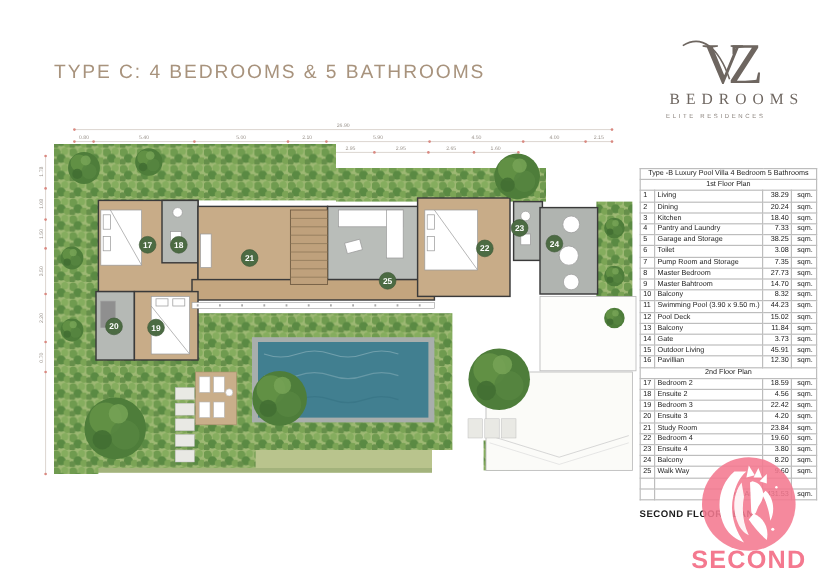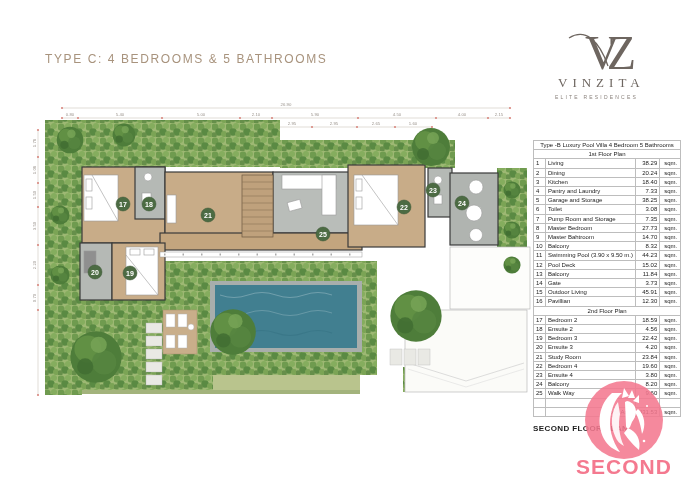--- a/index.html
+++ b/index.html
@@ -1,21 +1,21 @@
 <!DOCTYPE html>
 <html><head>
 <meta charset="utf-8">
 <style>
   html,body{margin:0;padding:0;background:#fff;}
   body{width:683px;height:483px;position:relative;overflow:hidden;
        font-family:"Liberation Sans",sans-serif;}
   .page{position:absolute;inset:0;background:#fff;}
 
   .title{position:absolute;left:45px;top:52px;margin:0;font-weight:400;
-         font-size:12px;letter-spacing:1.6px;color:#a8937d;}
+         font-size:16px;letter-spacing:1.6px;color:#a8937d;}
 
   .brand{position:absolute;right:14px;top:22px;width:116px;text-align:left;color:#6e6660;}
   .brand .mono{display:block;margin:0 auto;}
   .brand-name{font-family:"Liberation Serif",serif;font-size:13px;letter-spacing:5px;
               color:#6e6660;margin-top:1px;padding-left:5px;}
   .brand-tagline{font-size:5px;letter-spacing:2.2px;color:#8a827c;margin-top:3px;padding-left:2px;}
 
   .plan{position:absolute;left:30px;top:95px;width:505px;height:345px;}
 
   .area-table{position:absolute;left:533px;top:140px;width:148px;border-collapse:collapse;
@@ -42,21 +42,21 @@
 
 <div class="page">
 
   <h1 class="title">TYPE C: 4 BEDROOMS &amp; 5 BATHROOMS</h1>
 
   <div class="brand">
     <svg class="mono" width="96" height="52" viewBox="0 0 96 52">
       <path d="M6 16 C22 6 36 18 45 44" stroke="#6e6660" stroke-width="1.3" fill="none"></path>
       <text x="22" y="47" font-family="Liberation Serif,serif" font-size="48" letter-spacing="-13" fill="#6e6660">VZ</text>
     </svg>
-    <div class="brand-name">VINZITA</div>
+    <div class="brand-name">BEDROOMS</div>
     <div class="brand-tagline">ELITE RESIDENCES</div>
   </div>
 
   <svg class="plan" viewBox="0 0 505 345">
     <defs>
       <pattern id="bush" width="14" height="14" patternUnits="userSpaceOnUse">
         <rect width="14" height="14" fill="#9db873"></rect>
         <circle cx="3" cy="4" r="3.6" fill="#6f9b4f"></circle>
         <circle cx="10" cy="3" r="3" fill="#85ad5e"></circle>
         <circle cx="7" cy="9" r="3.8" fill="#5a8a43"></circle>

